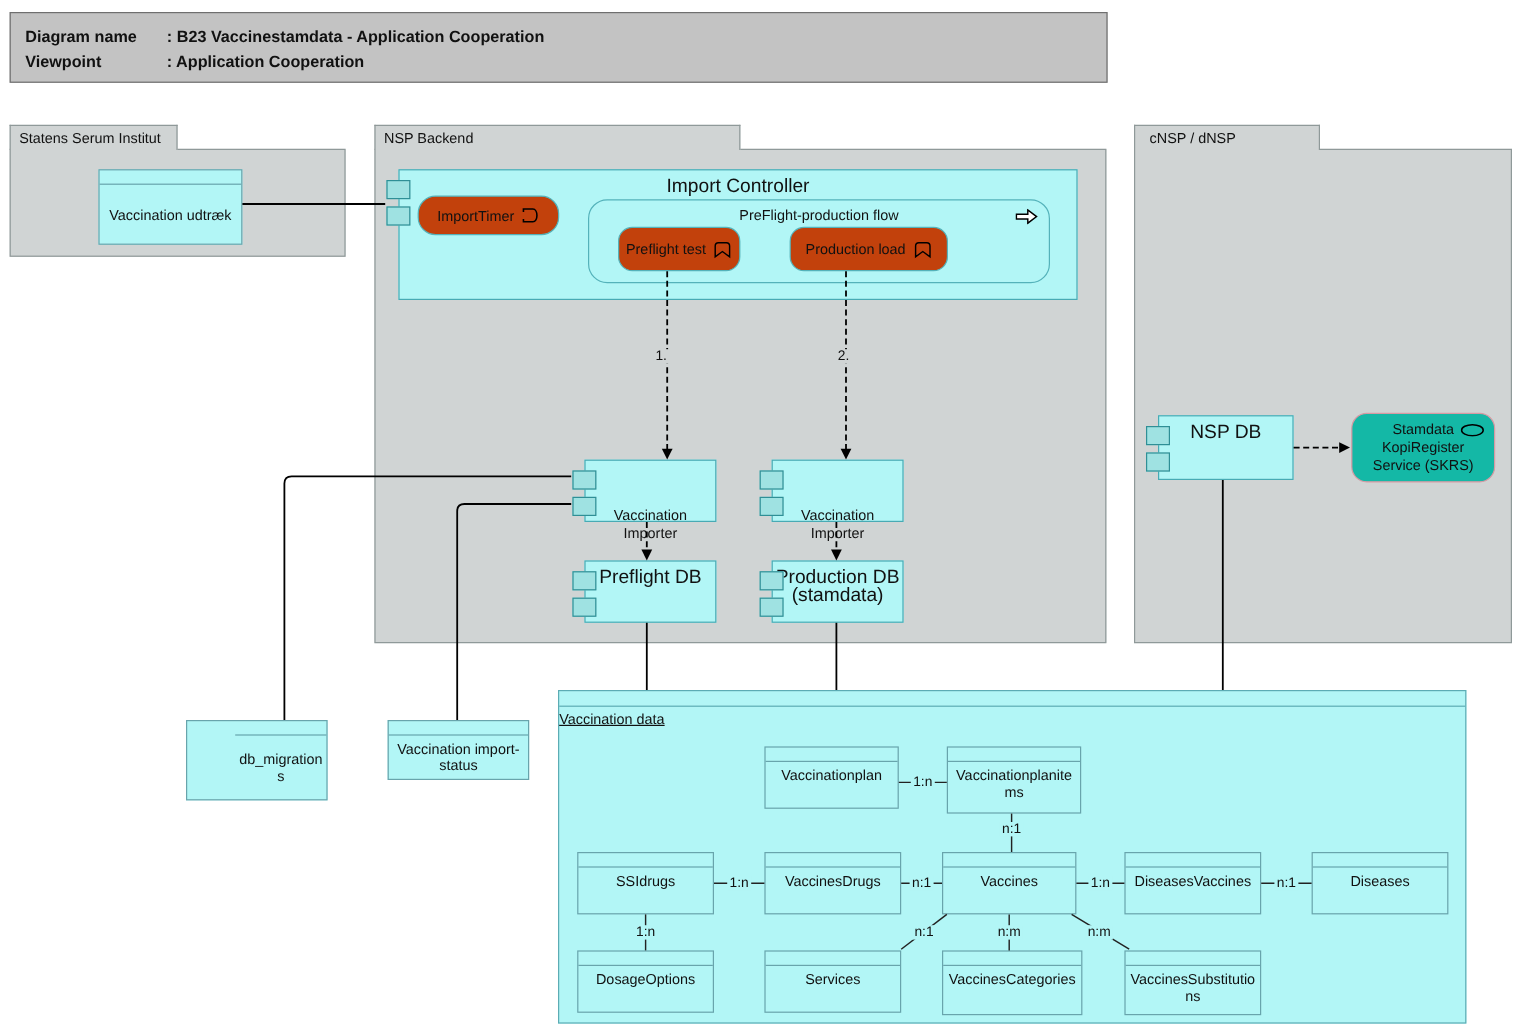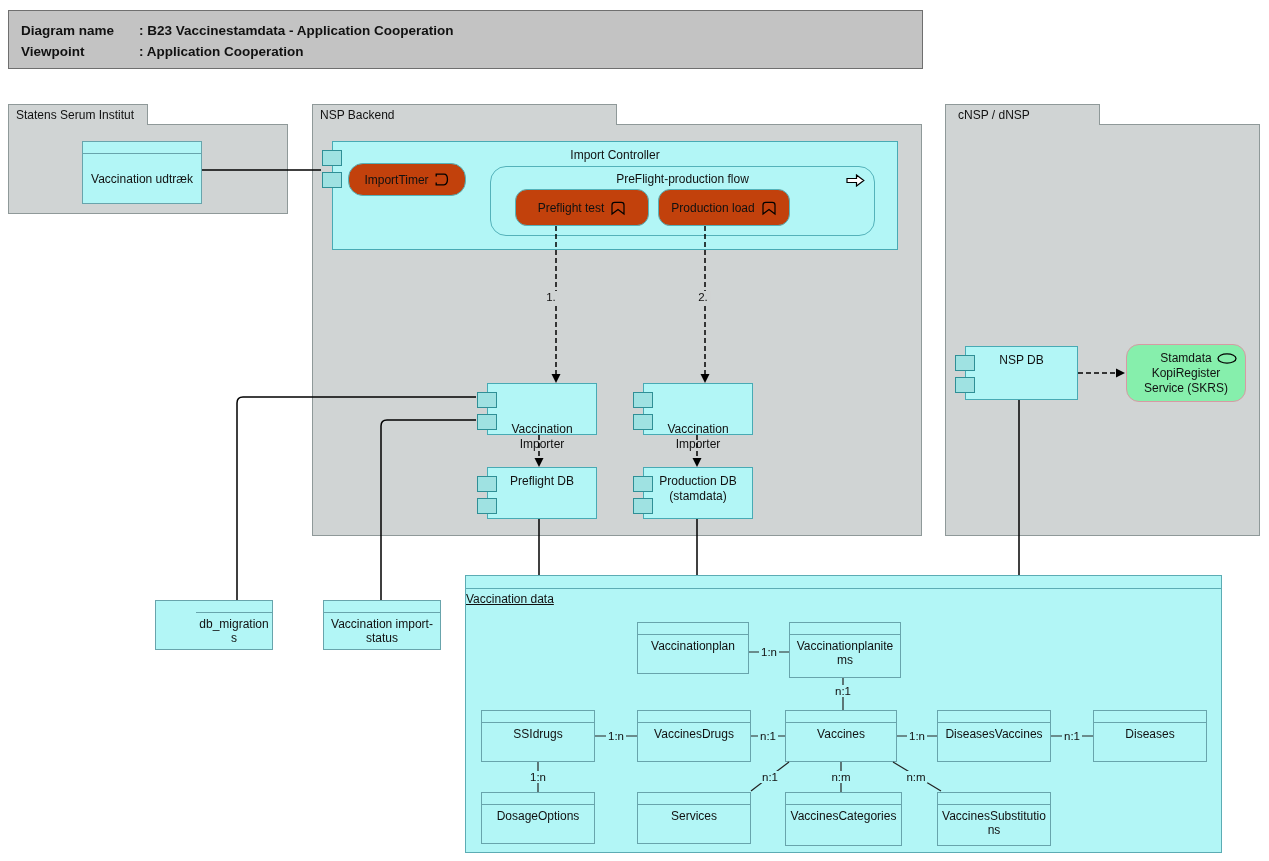--- a/index.html
+++ b/index.html
@@ -12,21 +12,21 @@
             font-size:13.5px;font-weight:bold;line-height:21px;box-sizing:border-box;}
   .titlebox .tl{display:inline-block;width:118px;}
 
   
   .grp-tab{background:#d0d4d4;border:1px solid #8f9999;border-bottom:none;
            font-size:12px;line-height:20px;padding-left:7px;box-sizing:border-box;z-index:2;}
   .grp-body{background:#d0d4d4;border:1px solid #8f9999;box-sizing:border-box;z-index:1;}
 
   
   .comp{background:#b2f6f6;border:1px solid #48aab4;box-sizing:border-box;z-index:3;}
-  .comp .clbl{font-size:12px;line-height:15px;text-align:center;padding-top:6px;}
+  .comp .clbl{font-size:16px;line-height:15px;text-align:center;padding-top:6px;}
   .comp .mid{display:flex;align-items:center;justify-content:center;height:100%;
              font-size:12px;line-height:15px;text-align:center;margin-top:28px;}
   .port{position:absolute;left:-11px;width:20px;height:16px;background:#9fe2e2;
         border:1px solid #2f8f96;box-sizing:border-box;z-index:4;}
   .p1{top:8px;} .p2{top:30px;}
 
   
   .dataobj{background:#b2f6f6;border:1px solid #68a4ac;box-sizing:border-box;z-index:3;}
   .dataobj .hdr{height:11px;border-bottom:1px solid #68a4ac;}
   .dataobj .dlbl{display:flex;align-items:center;justify-content:center;
@@ -36,21 +36,21 @@
 
   
   .rnd{border:1px solid #54b2ba;border-radius:15px;background:#c2410c;box-sizing:border-box;
        display:flex;align-items:center;justify-content:center;gap:6px;
        font-size:12px;z-index:3;}
   .flowbox{border:1px solid #54b2ba;border-radius:16px;background:#b2f6f6;
            box-sizing:border-box;font-size:12px;z-index:3;}
   .flowbox .ftitle{text-align:center;padding-top:5px;}
 
   
-  .service{background:#86efac;border:1px solid #d79aa4;border-radius:13px;box-sizing:border-box;
+  .service{background:#14b8a6;border:1px solid #d79aa4;border-radius:13px;box-sizing:border-box;
            display:flex;align-items:center;justify-content:center;text-align:center;
            font-size:12px;line-height:15px;z-index:3;}
 
   
   .vd{background:#b2f6f6;border:1px solid #5cacb4;box-sizing:border-box;z-index:2;}
   .vd .band{height:12px;border-bottom:1px solid #5cacb4;}
   .vd .vtitle{font-size:12px;padding-top:3px;text-decoration:underline;}
 
   
   .rel-label{position:absolute;transform:translate(-50%,-50%);background:#b2f6f6;
@@ -98,21 +98,21 @@
     </svg>
   </div>
 
   <div class="abs flowbox" style="left:490px;top:166px;width:385px;height:70px;">
     <div class="ftitle">PreFlight-production flow</div>
     <svg class="icon abs" style="right:9px;top:7px;" width="19" height="13" viewBox="0 0 19 13">
       <path d="M1,4.5 H10.5 V1 L17.8,6.5 L10.5,12 V8.5 H1 Z" fill="#fff" stroke="#000" stroke-width="1.2"></path>
     </svg>
   </div>
 
-  <div class="abs rnd" style="left:515px;top:189px;width:134px;height:37px;border-radius:12px;">
+  <div class="abs rnd" style="left:515px;top:189px;width:102px;height:37px;border-radius:12px;">
     <span>Preflight test</span>
     <svg class="icon" width="16" height="16" viewBox="0 0 16 16">
       <path d="M2,14 L2,5 Q2,2.3 4.7,2.3 L11.3,2.3 Q14,2.3 14,5 L14,14 L8,9.6 Z" fill="none" stroke="#000" stroke-width="1.2"></path>
     </svg>
   </div>
 
   <div class="abs rnd" style="left:658px;top:189px;width:132px;height:37px;border-radius:12px;">
     <span>Production load</span>
     <svg class="icon" width="16" height="16" viewBox="0 0 16 16">
       <path d="M2,14 L2,5 Q2,2.3 4.7,2.3 L11.3,2.3 Q14,2.3 14,5 L14,14 L8,9.6 Z" fill="none" stroke="#000" stroke-width="1.2"></path>
@@ -149,21 +149,21 @@
     <div class="clbl">NSP DB</div>
   </div>
 
   <div class="abs service" style="left:1126px;top:344px;width:120px;height:58px;">
     <span style="padding:0 8px;">Stamdata KopiRegister Service (SKRS)</span>
     <svg class="icon abs" style="right:8px;top:8px;" width="20" height="11" viewBox="0 0 20 11">
       <ellipse cx="10" cy="5.5" rx="9" ry="4.6" fill="none" stroke="#000" stroke-width="1.3"></ellipse>
     </svg>
   </div>
 
-  <div class="abs dataobj" style="left:155px;top:600px;width:118px;height:50px;padding-left:40px;">
+  <div class="abs dataobj" style="left:155px;top:600px;width:118px;height:67px;padding-left:40px;">
     <div class="hdr"></div>
     <div class="dlbl">db_migrations</div>
   </div>
 
   <div class="abs dataobj" style="left:323px;top:600px;width:118px;height:50px;">
     <div class="hdr"></div>
     <div class="dlbl">Vaccination import-status</div>
   </div>
 
   <div class="abs vd" style="left:465px;top:575px;width:757px;height:278px;">

